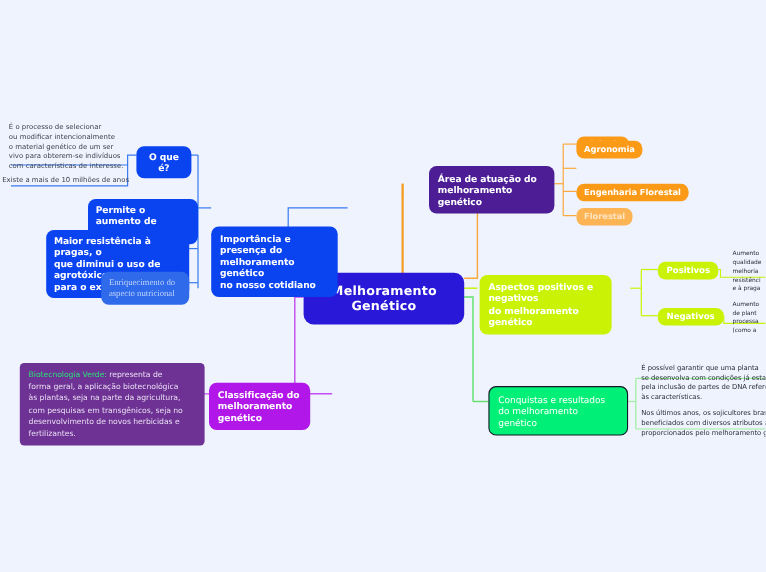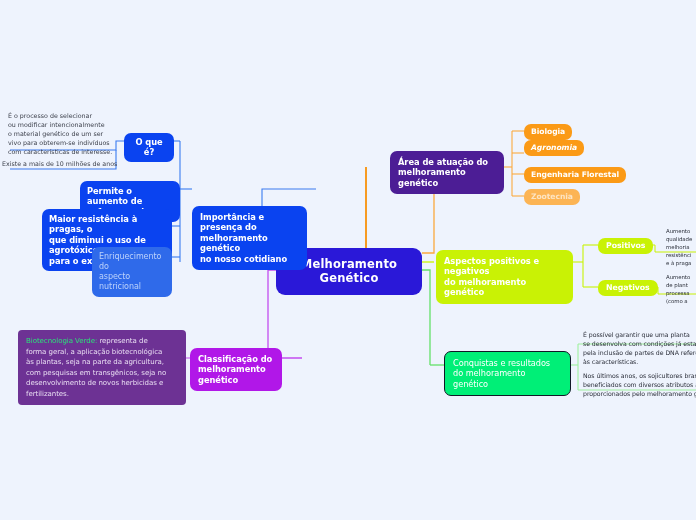--- a/index.html
+++ b/index.html
@@ -220,43 +220,43 @@
 melhoramento genético
 no nosso cotidiano</div>
 
   <div class="node blue-sub" style="left:80px; top:181px; width:100px; padding:5px 7px;">Permite o aumento de
 safras anuais</div>
 
   <div class="node blue-sub" style="left:42px; top:209px; width:130px; padding:5px 7px;">Maior resistência à pragas, o
 que diminui o uso de agrotóxicos
 para o extermínio delas</div>
 
-  <div class="node blue-soft" style="left:92px; top:247px; width:80px; padding:5px 7px;">Enriquecimento do
+  <div class="node blue-soft" style="left:92px; top:247px; width:80px; padding:5px 7px;font-family:Liberation Serif, serif;">Enriquecimento do
 aspecto nutricional</div>
 
   <div class="node note-blue" style="left:8px; top:112px; width:112px;">É o processo de selecionar
 ou modificar intencionalmente
 o material genético de um ser
 vivo para obterem-se indivíduos
 com características de interesse.</div>
 
   <div class="node note-blue" style="left:2px; top:160px; width:120px;">Existe a mais de 10 milhões de anos</div>
 
   <div class="node orange-main" style="left:390px; top:151px; width:114px; padding:6px 8px;">Área de atuação do
 melhoramento genético</div>
 
   <div class="node orange-sub" style="left:524px; top:124px;">Biologia</div>
 
-  <div class="node orange-sub" style="left:524px; top:140px;font-style:italic;">Agronomia</div>
+  <div class="node orange-sub" style="left:524px; top:128px;">Agronomia</div>
 
   <div class="node orange-sub" style="left:524px; top:167px;">Engenharia Florestal</div>
 
-  <div class="node orange-soft" style="left:524px; top:189px;">Zootecnia</div>
-
-  <div class="node lime-main" style="left:436px; top:250px; width:137px; padding:6px 8px;">Aspectos positivos e negativos
+  <div class="node orange-soft" style="left:524px; top:189px;">Florestal</div>
+
+  <div class="node lime-main" style="left:436px; top:250px; width:120px; padding:6px 8px;">Aspectos positivos e negativos
 do melhoramento genético</div>
 
   <div class="node lime-sub" style="left:598px; top:238px;">Positivos</div>
 
   <div class="node lime-sub" style="left:598px; top:280px;">Negativos</div>
 
   <div class="node note-mini" style="left:666px; top:227px; width:60px;">Aumento
 qualidade
 melhoria
 resistênci

